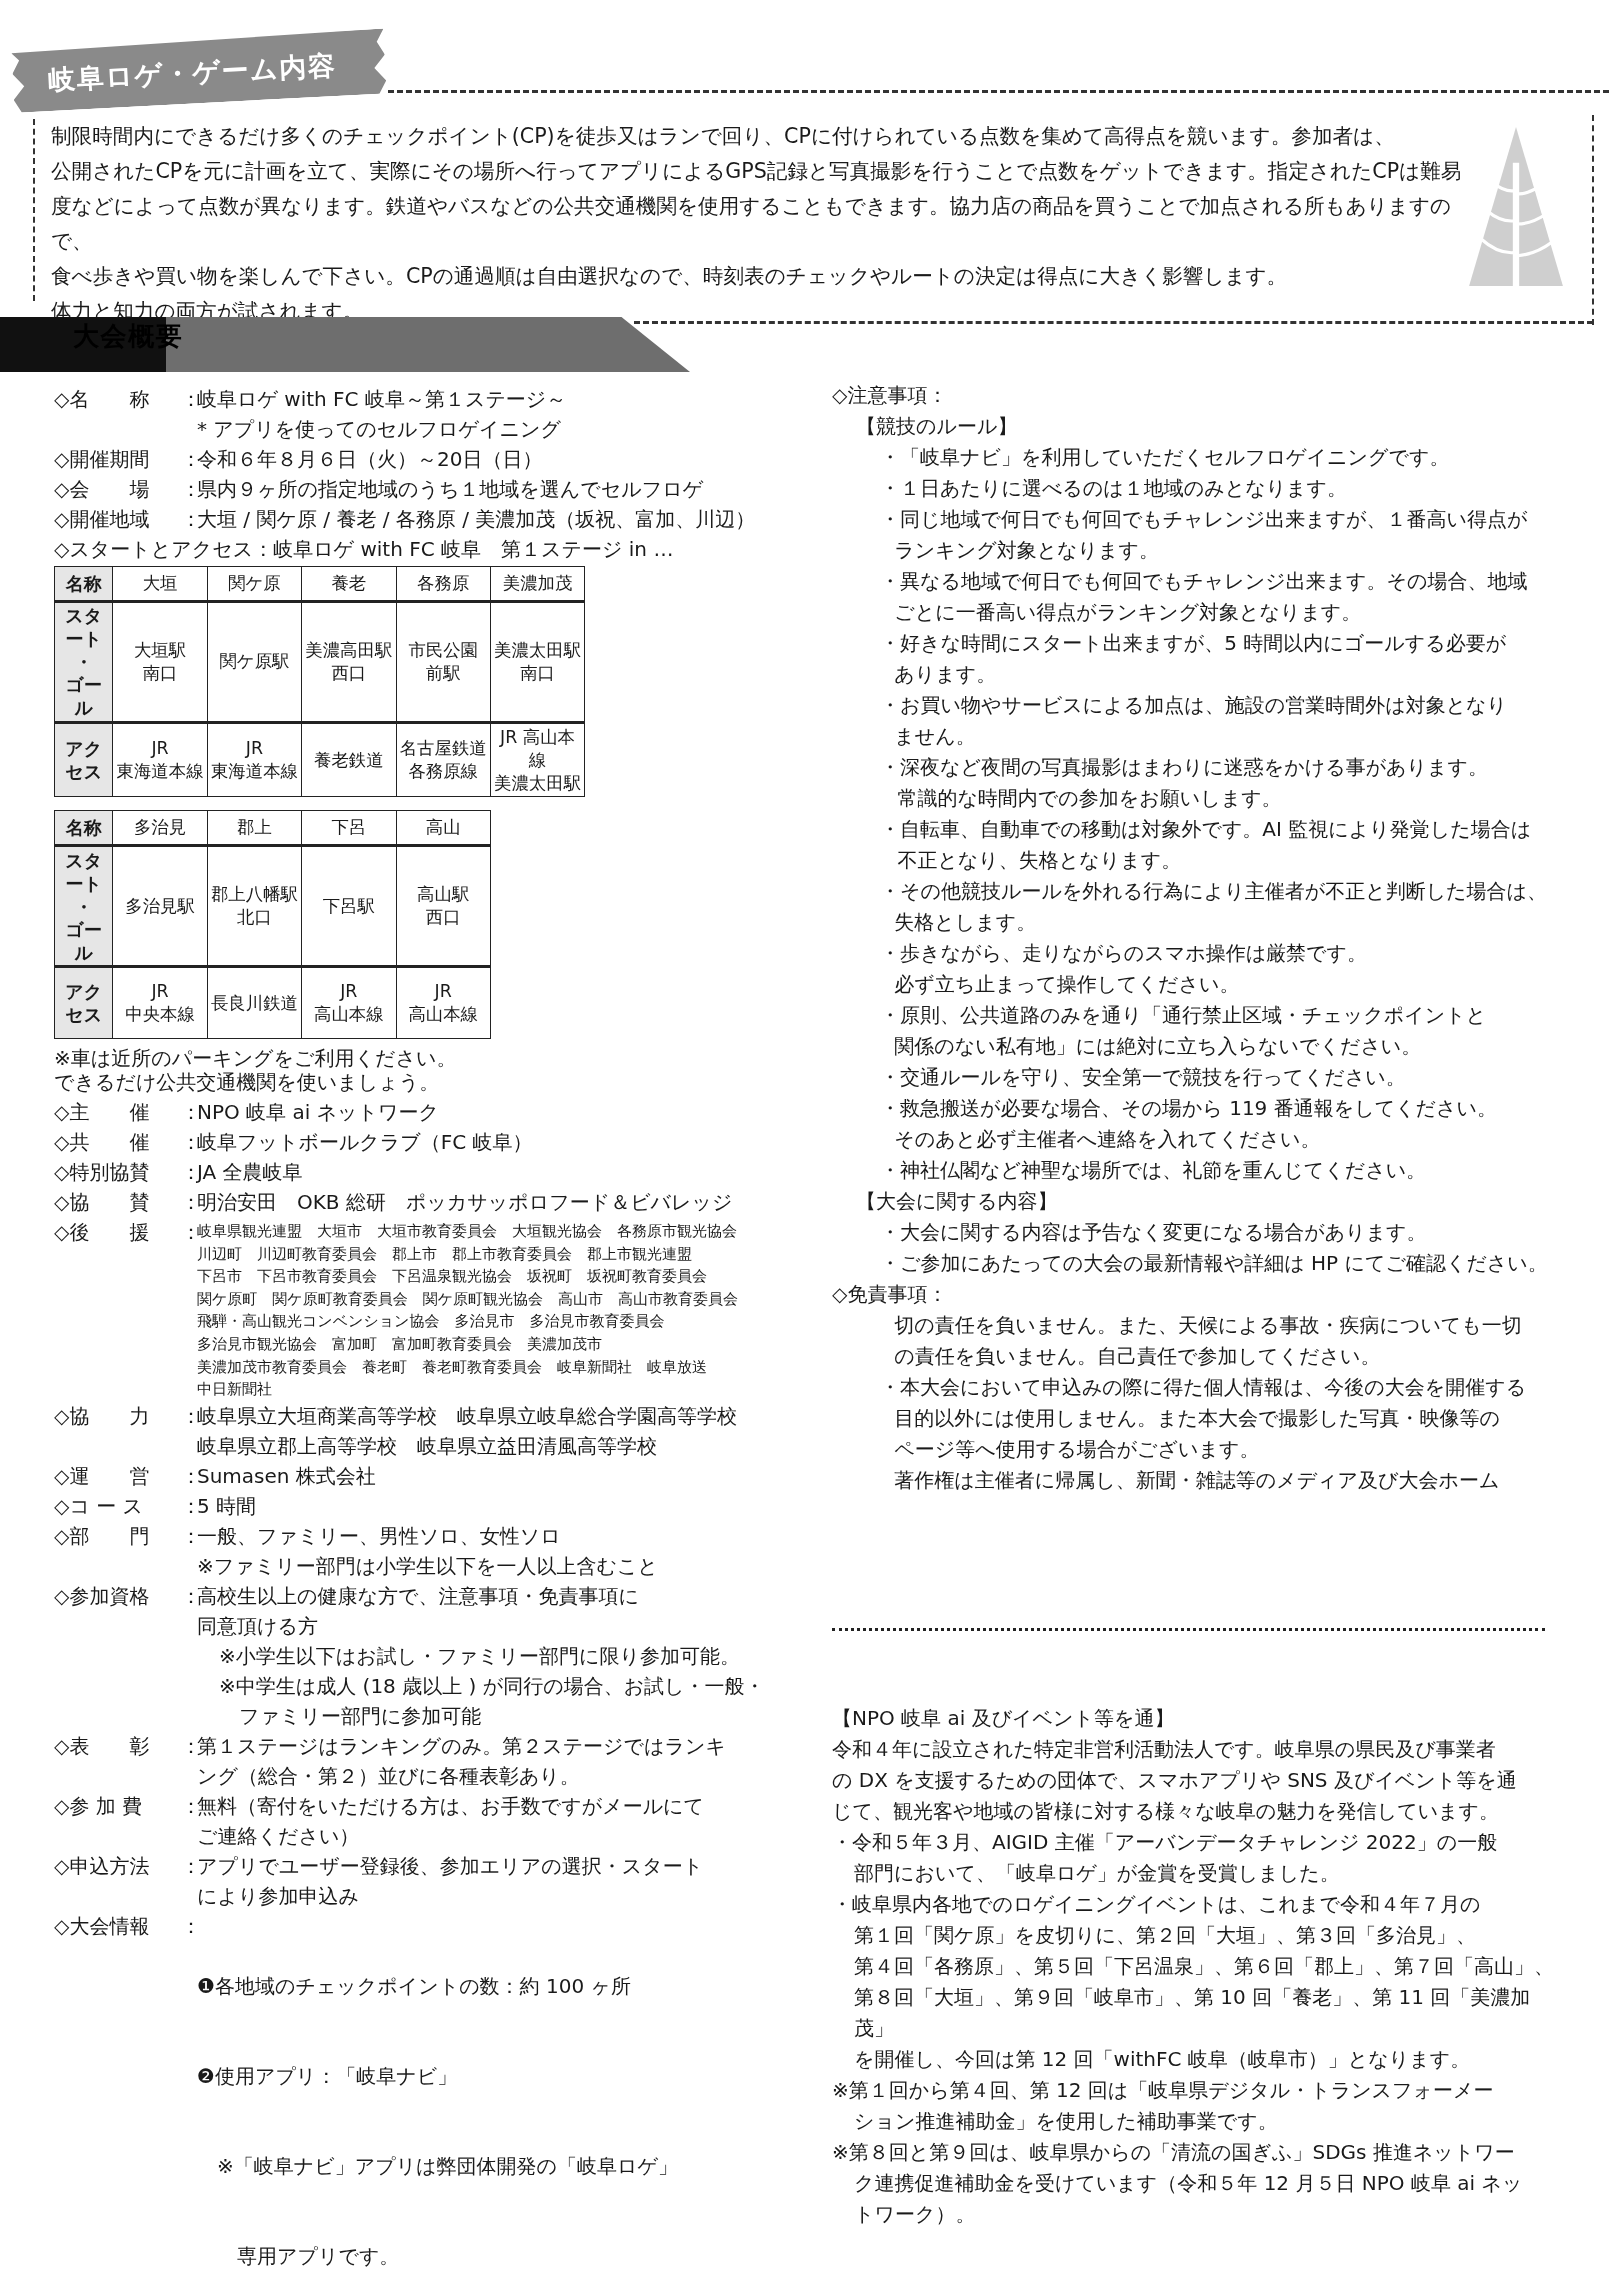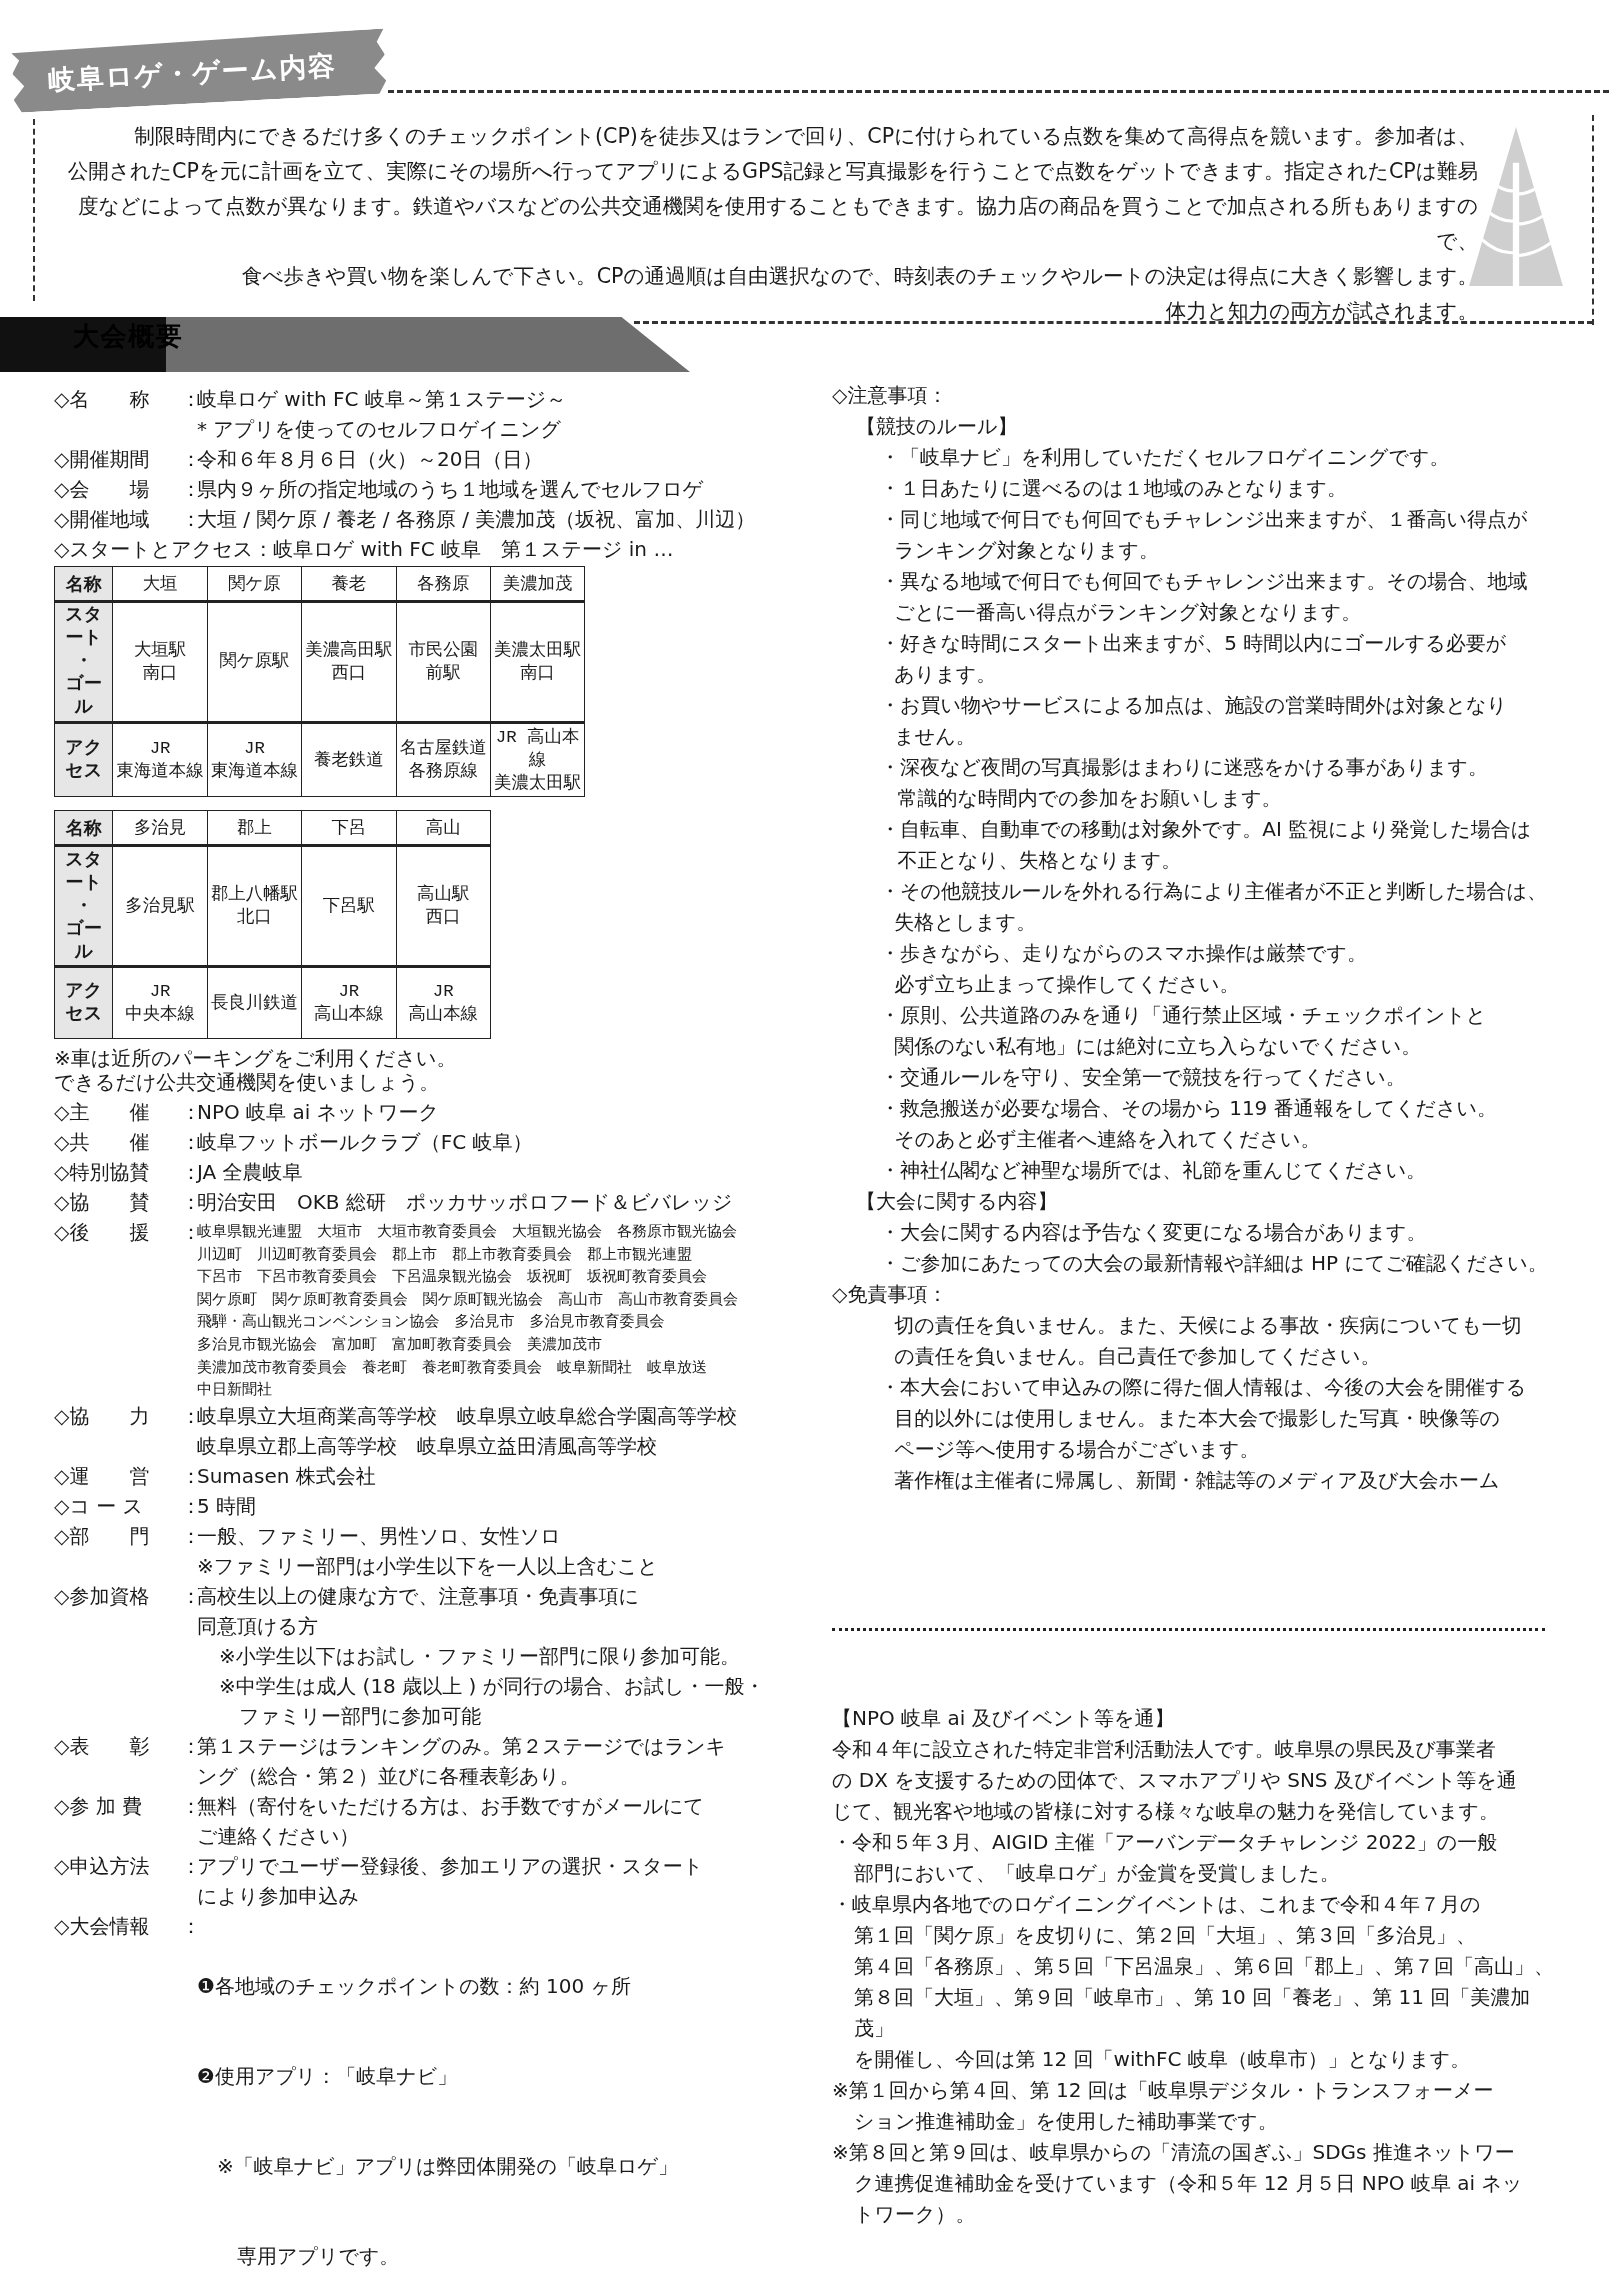--- a/index.html
+++ b/index.html
@@ -7,21 +7,21 @@
          font-family:"DejaVu Sans", "Liberation Sans", sans-serif; color:#1a1a1a; }
   .abs { position:absolute; }
 
   
   .tape { left:11px; top:48px; width:373px; height:65px; background:#8a8a8a;
           transform:rotate(-3deg); transform-origin:left top;
           clip-path: polygon(0 8%, 100% 0, 98% 20%, 100% 40%, 97% 60%, 100% 80%, 98% 100%, 2% 100%, 0 80%, 3% 60%, 0 40%, 2% 20%); }
   .tape-title { left:48px; top:55px; font-size:27px; color:#ffffff; font-weight:bold; letter-spacing:1.6px; transform:rotate(-3deg); }
   .dash-h { border-top:3.2px dashed #333; height:0; }
   .dash-v { border-left:2.4px dashed #333; width:0; }
-  .intro { left:51px; top:119px; width:1427px; font-size:20.6px; line-height:35px;text-align:right; }
+  .intro { left:51px; top:119px; width:1427px; font-size:20.6px; line-height:35px; }
   .intro p { margin:0; }
   .tree { left:1469px; top:127px; width:94px; height:159px; }
 
   
   .band-black { left:0; top:317px; width:166px; height:55px; background:#111; }
   .band-gray { left:119px; top:317px; width:571px; height:55px; background:#6e6e6e;
                clip-path: polygon(0 0, 88% 0, 100% 100%, 0 100%); }
   .band-title { left:73px; top:319px; font-size:26px; font-weight:bold; color:#000000; letter-spacing:1.6px; }
 
   
@@ -31,21 +31,21 @@
   .colon { width:16px; flex:none; }
   .val { flex:1; }
   .indent1 { padding-left:143px; }
   .small { font-size:15px; line-height:22.6px; }
 
   table.access { border-collapse:collapse; font-size:17.4px; text-align:center; line-height:23px; }
   table.access td { border:1.6px solid #222; padding:1.6px 3.2px; }
   table.access td.h { background:#e6e6e6; font-weight:bold; width:51px; font-size:18px; }
   table.access tr.r0 td { height:30px; }
   table.access tr.r1 td, table.access tr.r2 td { height:67px; }
-  table.access tr.r1 td, table.access tr.r2 td { border-top:3.2px solid #222;font-family:Liberation Mono, monospace; }
+  table.access tr.r1 td, table.access tr.r2 td { border-top:3.2px solid #222; }
 
   .rcol { left:832px; top:380px; width:729px; font-size:20px; line-height:31px; }
   .rcol p { margin:0; }
   .b1 { padding-left:24px; }
   .b2 { padding-left:48px; }
   .dotline { left:832px; top:1628px; width:713px; border-top:3.2px dotted #222; }
   .npo { left:832px; top:1703px; width:729px; font-size:20px; line-height:31px; }
   .npo p { margin:0; }
   .np1 { padding-left:22px; }
 </style>

